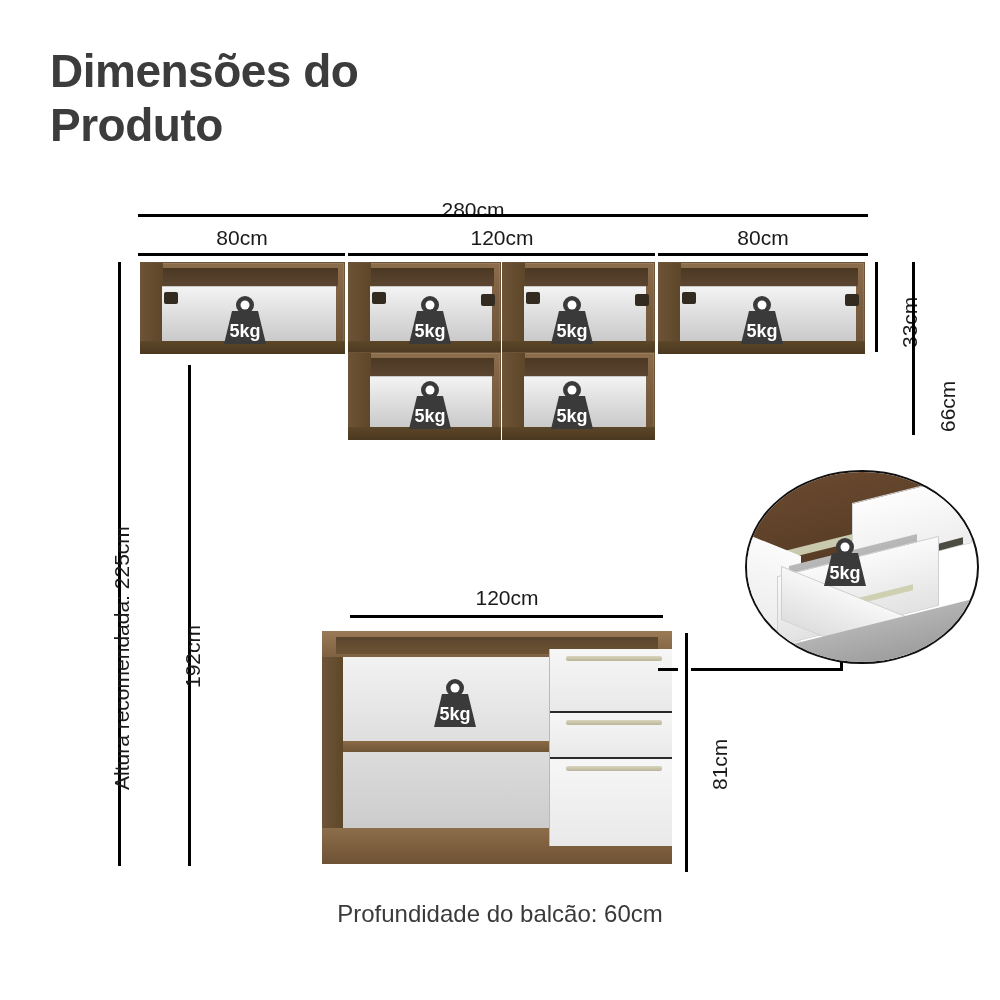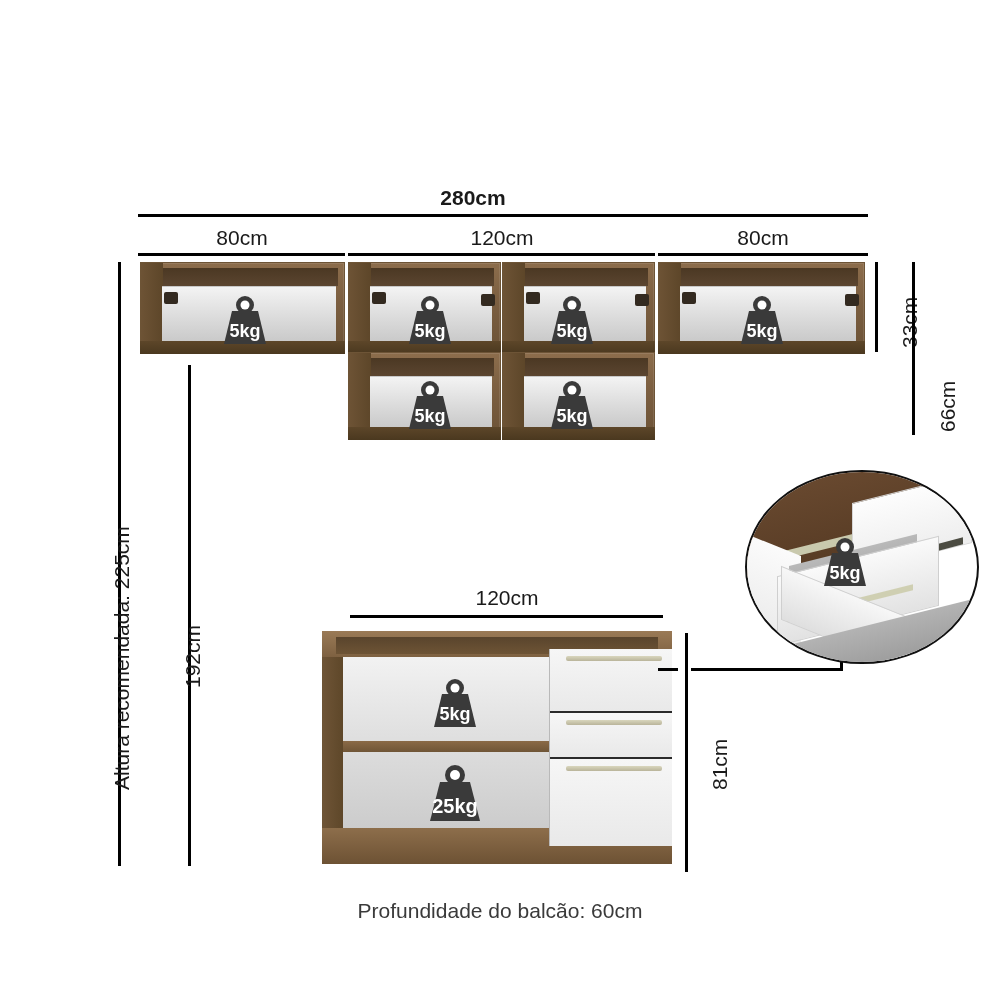--- a/index.html
+++ b/index.html
@@ -300,33 +300,37 @@
     transform: skewY(-14deg);
   }
 
   
   #footer {
     position: absolute;
     left: 0;
     right: 0;
     top: 895px;
     text-align: center;
-    font-size: 21px;
+    font-size: 24px;
     color: #3a3a3a;
     line-height: 1.55;
   }
   #footer div { display: block; }
 </style>
 </head>
 <body>
 
 <div id="stage">
 
-
-  <div class="dimlabel" style="left:403px; top:186px; width:140px;font-weight:bold;">280cm</div>
+  <div id="title">
+    <span class="line">Dimensões do</span>
+    <span class="line">Produto</span>
+  </div>
+
+  <div class="dimlabel" style="left:403px; top:198px; width:140px;">280cm</div>
   <div class="hline" style="left:138px; top:214px; width:730px;"></div>
 
   <div class="dimlabel" style="left:172px; top:226px; width:140px;">80cm</div>
   <div class="hline" style="left:138px; top:253px; width:207px;"></div>
 
   <div class="dimlabel" style="left:432px; top:226px; width:140px;">120cm</div>
   <div class="hline" style="left:348px; top:253px; width:307px;"></div>
 
   <div class="dimlabel" style="left:693px; top:226px; width:140px;">80cm</div>
   <div class="hline" style="left:658px; top:253px; width:210px;"></div>
@@ -474,28 +478,20 @@
 
   <div class="weight" style="left:455px; top:703px;">
     <svg viewBox="0 0 62 52" aria-hidden="true">
       <circle cx="31" cy="11" r="9" fill="#3a3a3a"></circle>
       <circle cx="31" cy="11" r="4.5" fill="#ffffff"></circle>
       <path d="M18 17 L44 17 L52 50 L10 50 Z" fill="#3a3a3a"></path>
       <text class="wtext" x="31" y="43" font-size="18" text-anchor="middle">5kg</text>
     </svg>
   </div>
 
-  <div class="weight" style="left:455px; top:793px; width:78px; height:60px;">
-    <svg viewBox="0 0 78 60" aria-hidden="true">
-      <circle cx="39" cy="12" r="10" fill="#3a3a3a"></circle>
-      <circle cx="39" cy="12" r="5" fill="#ffffff"></circle>
-      <path d="M24 19 L54 19 L64 58 L14 58 Z" fill="#3a3a3a"></path>
-      <text class="wtext" x="39" y="50" font-size="20" text-anchor="middle">25kg</text>
-    </svg>
-  </div>
 
   <div class="vline" style="left:685px; top:633px; height:239px;"></div>
   <div class="dimlabel vert" style="left:708px; top:790px;">81cm</div>
 
   <div class="hline" style="left:658px; top:668px; width:20px; height:3px;"></div>
   <div class="hline" style="left:691px; top:668px; width:152px;"></div>
   <div class="vline" style="left:840px; top:612px; height:59px;"></div>
 
   <div id="detail" style="left:745px; top:470px; width:230px; height:190px;">
     <div class="woodtop"></div>

